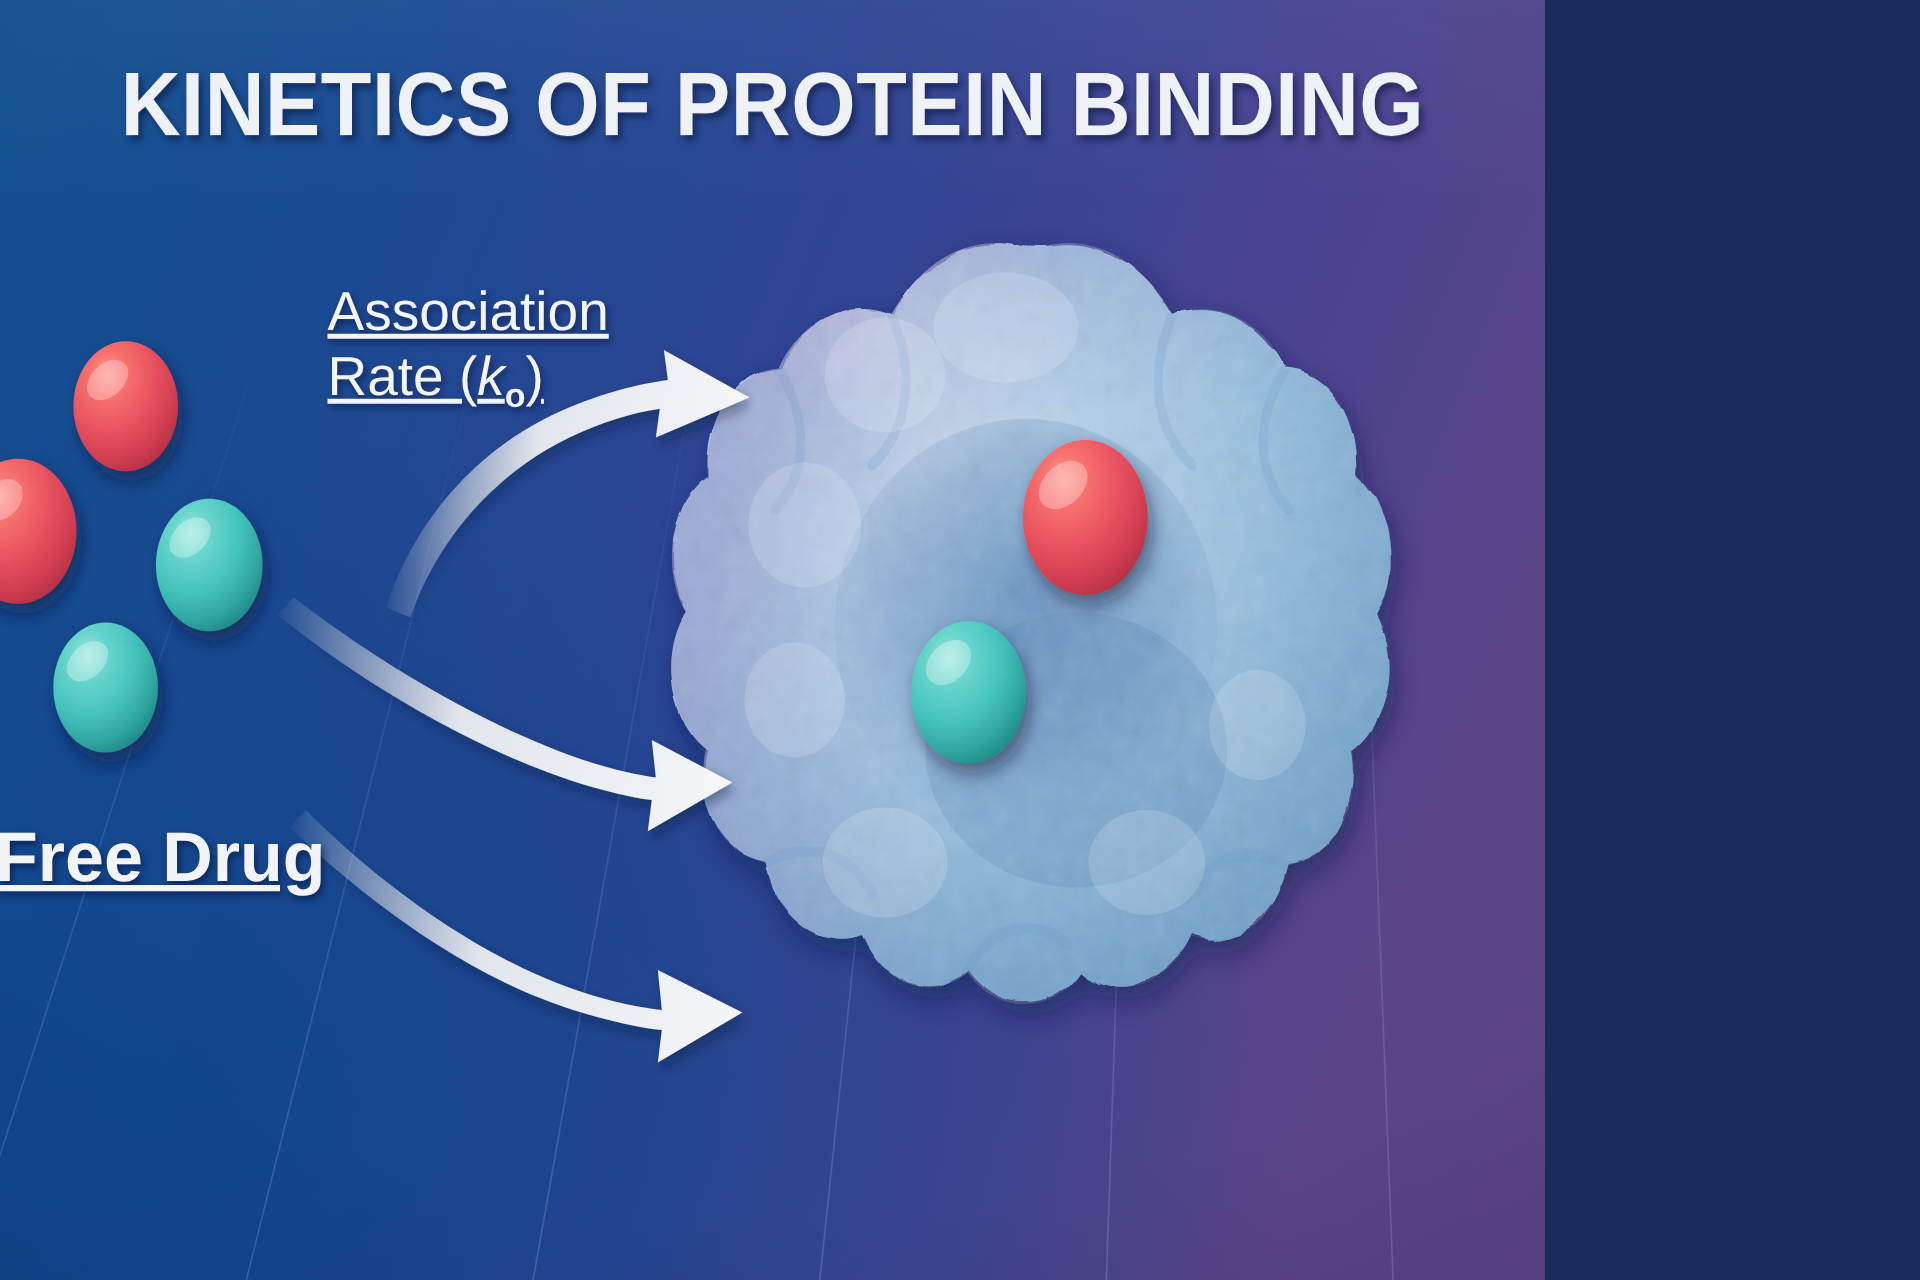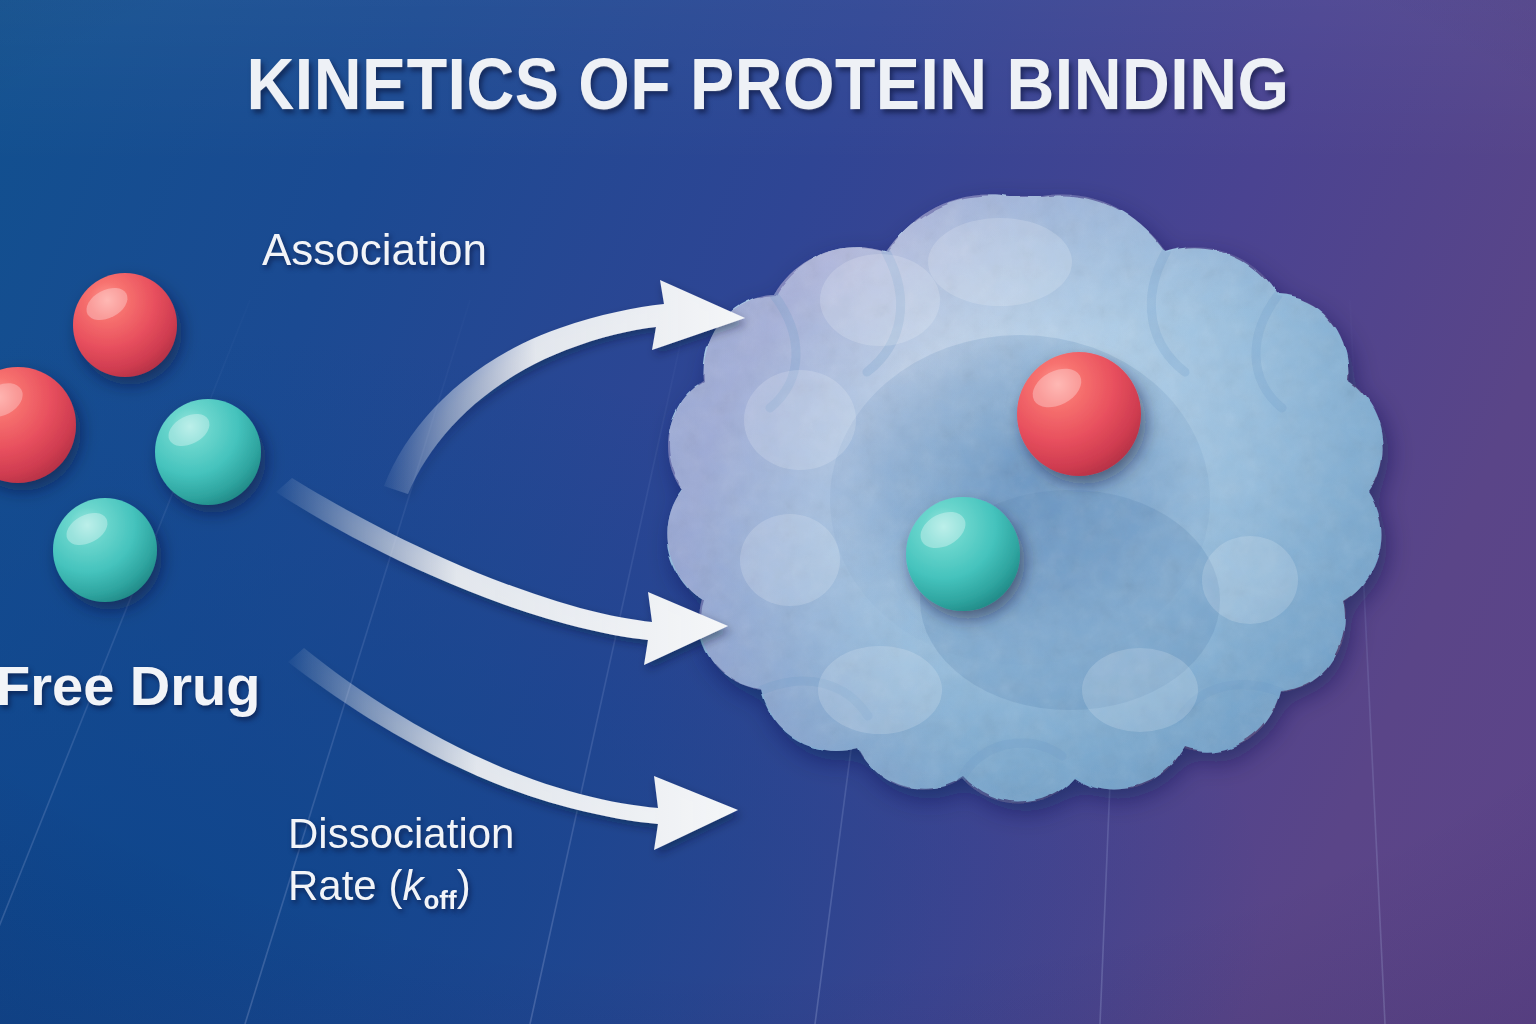--- a/index.html
+++ b/index.html
@@ -2,21 +2,21 @@
 <html><head>
 <meta charset="utf-8">
 <style>
   html, body {
     margin: 0;
     padding: 0;
     background: #1a2a5a;
   }
   #stage {
     position: relative;
-    width: 1536px;
+    width: 1236px;
     height: 1024px;
     overflow: hidden;
     font-family: "Liberation Sans", sans-serif;
     background:
       radial-gradient(120% 90% at 8% 88%, rgba(14,70,140,0.95) 0%, rgba(14,70,140,0.0) 62%),
       linear-gradient(112deg, #11508f 0%, #1b4a92 22%, #2f4594 45%, #4a4391 68%, #5a4588 86%, #5e4489 100%);
   }
 
   
   .grid-layer {
@@ -59,20 +59,21 @@
     white-space: nowrap;
   }
 
   
   .label {
     position: absolute;
     color: #f2f4f8;
     font-weight: 400;
     text-shadow: 2px 3px 5px rgba(8,16,55,0.6);
     white-space: nowrap;
+    text-decoration: underline;
   }
   .label .ital { font-style: italic; }
   .label sub { font-size: 0.62em; font-style: normal; font-weight: 600; }
 
   #label-association {
     left: 262px; top: 224px;
     font-size: 44px; line-height: 52px;
   }
   #label-dissociation {
     left: 288px; top: 808px;
@@ -368,22 +369,19 @@
     </svg>
   </div>
 
   <div class="vignette"></div>
   <div class="topglow"></div>
 
   <div class="title">KINETICS OF PROTEIN BINDING</div>
 
   <div class="label" id="label-association">
     <div>Association</div>
+    <div><span>Rate (</span><span class="ital">k</span><sub>o</sub><span>)</span></div>
   </div>
 
-  <div class="label" id="label-dissociation">
-    <div>Dissociation</div>
-    <div><span>Rate (</span><span class="ital">k</span><sub>off</sub><span>)</span></div>
-  </div>
 
   <div class="label" id="label-free-drug">Free Drug</div>
 
 </div>
 
 </body></html>

